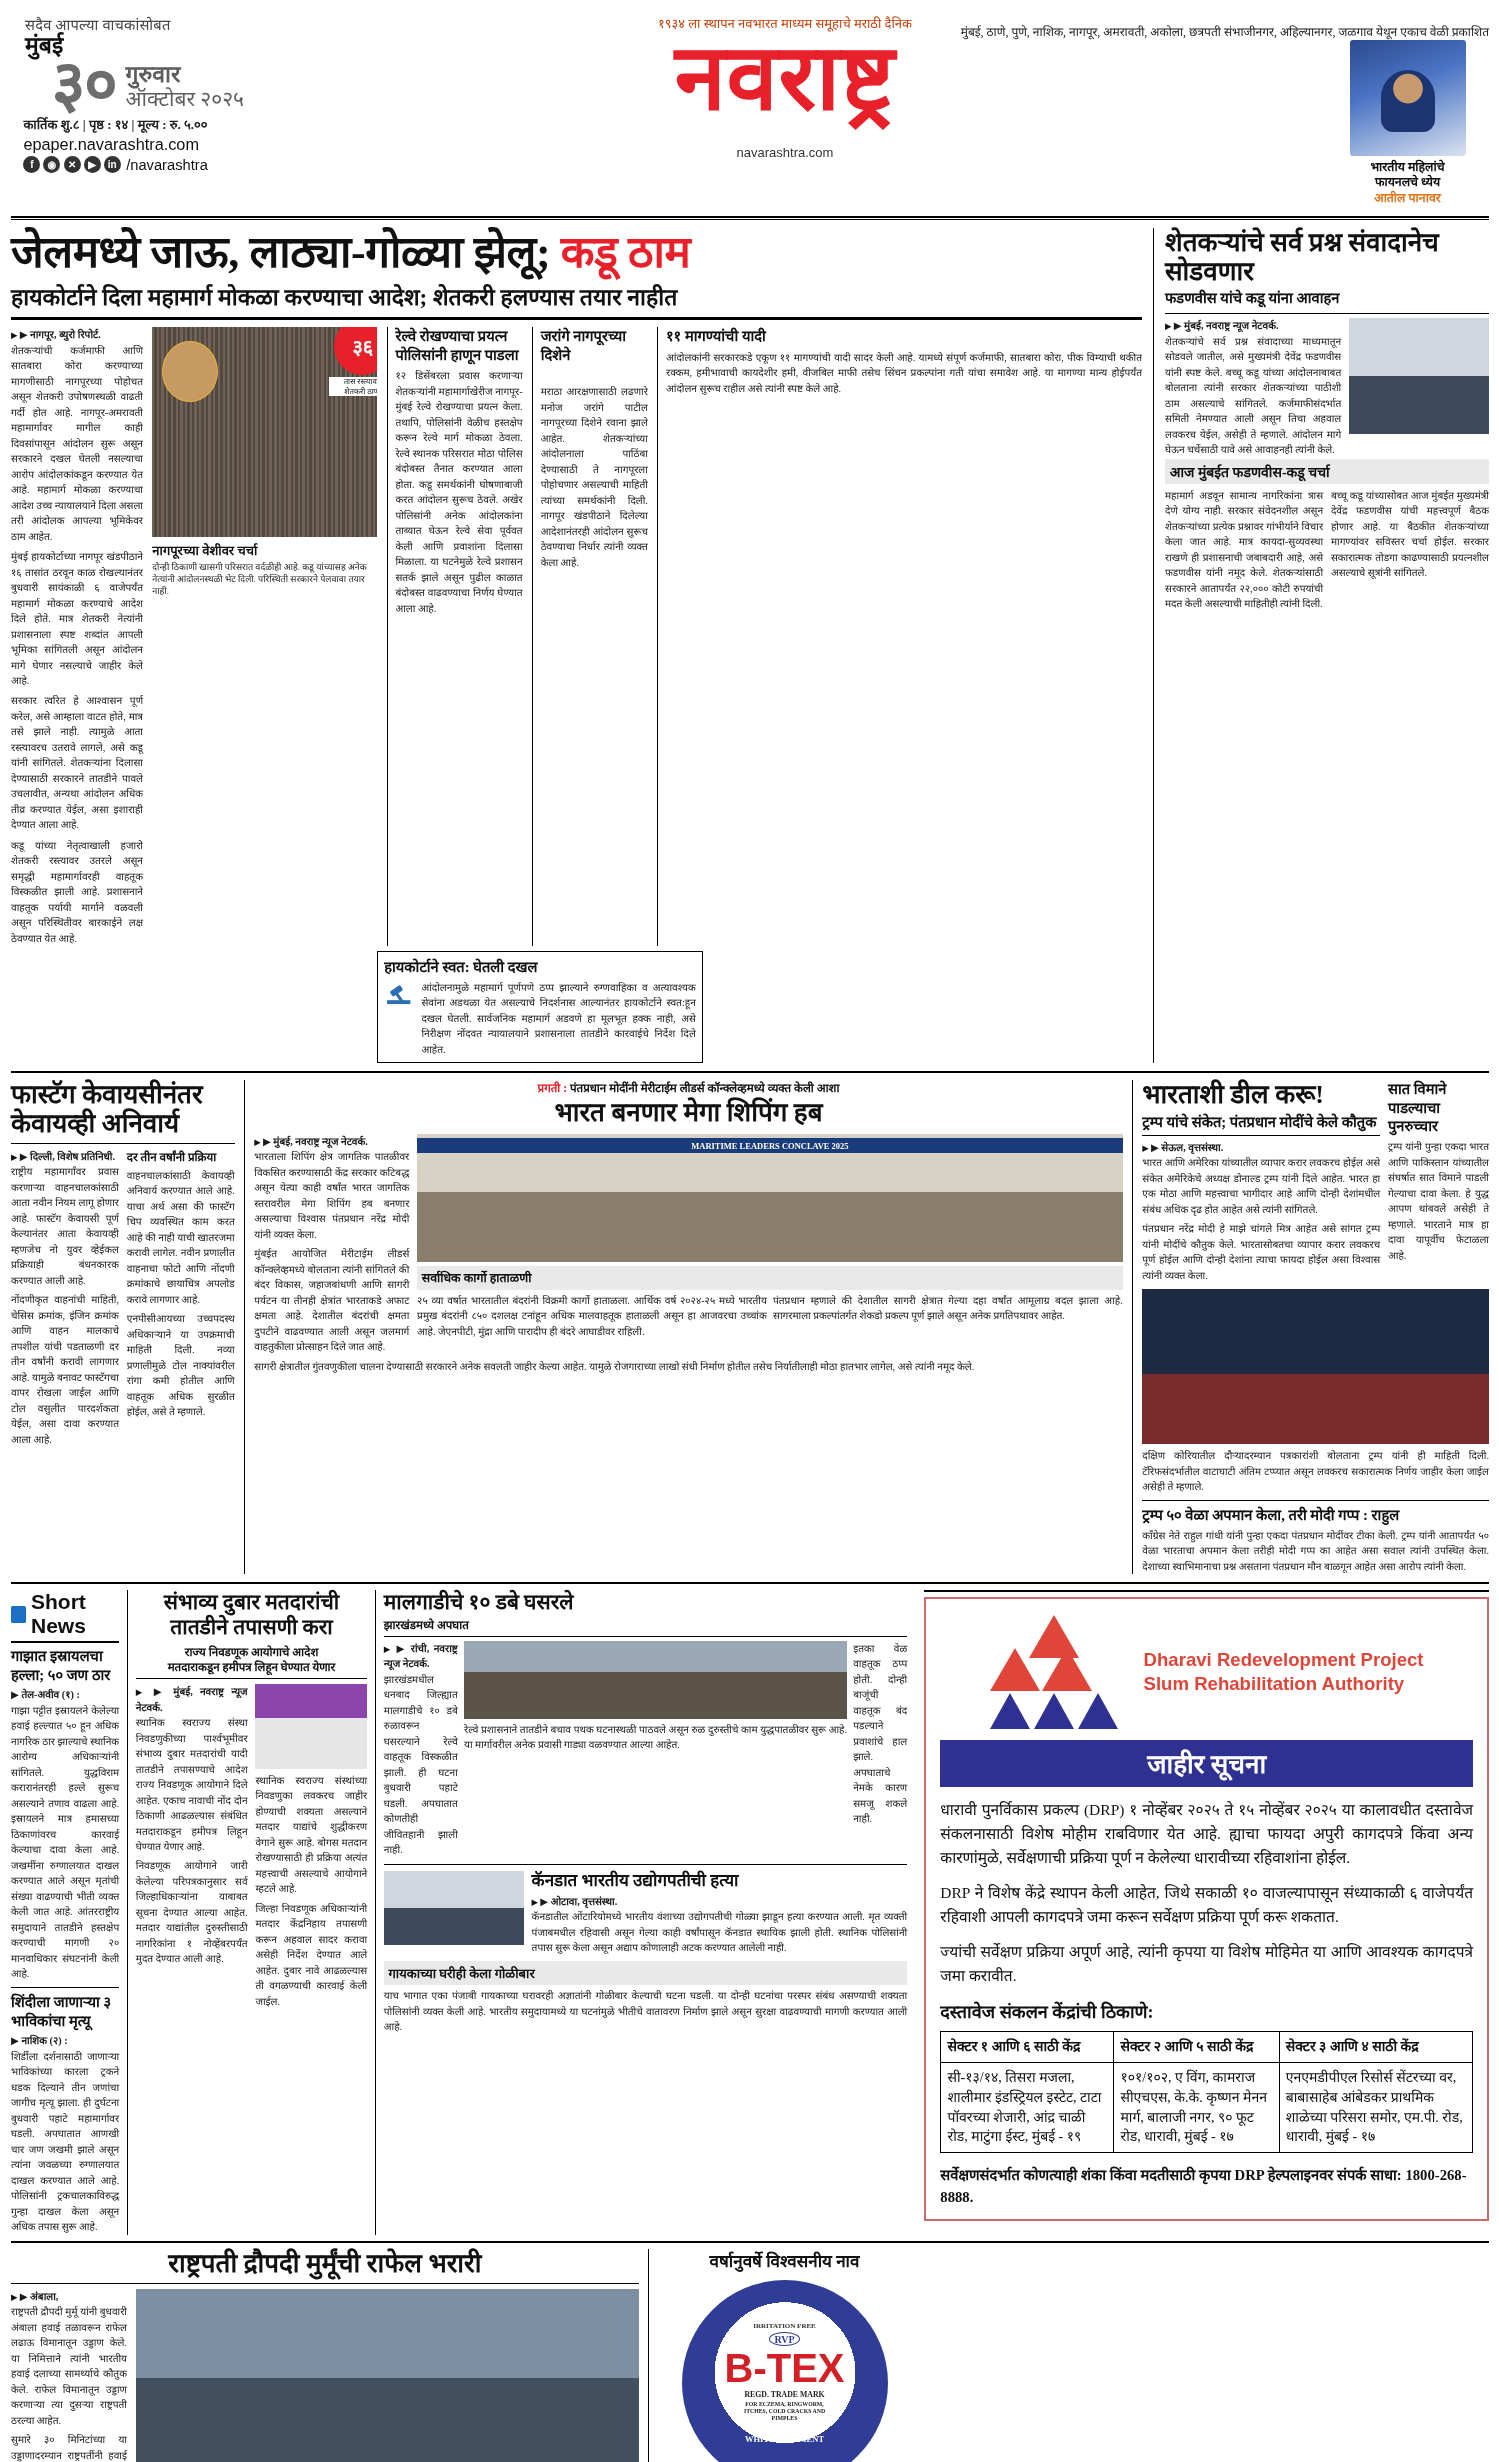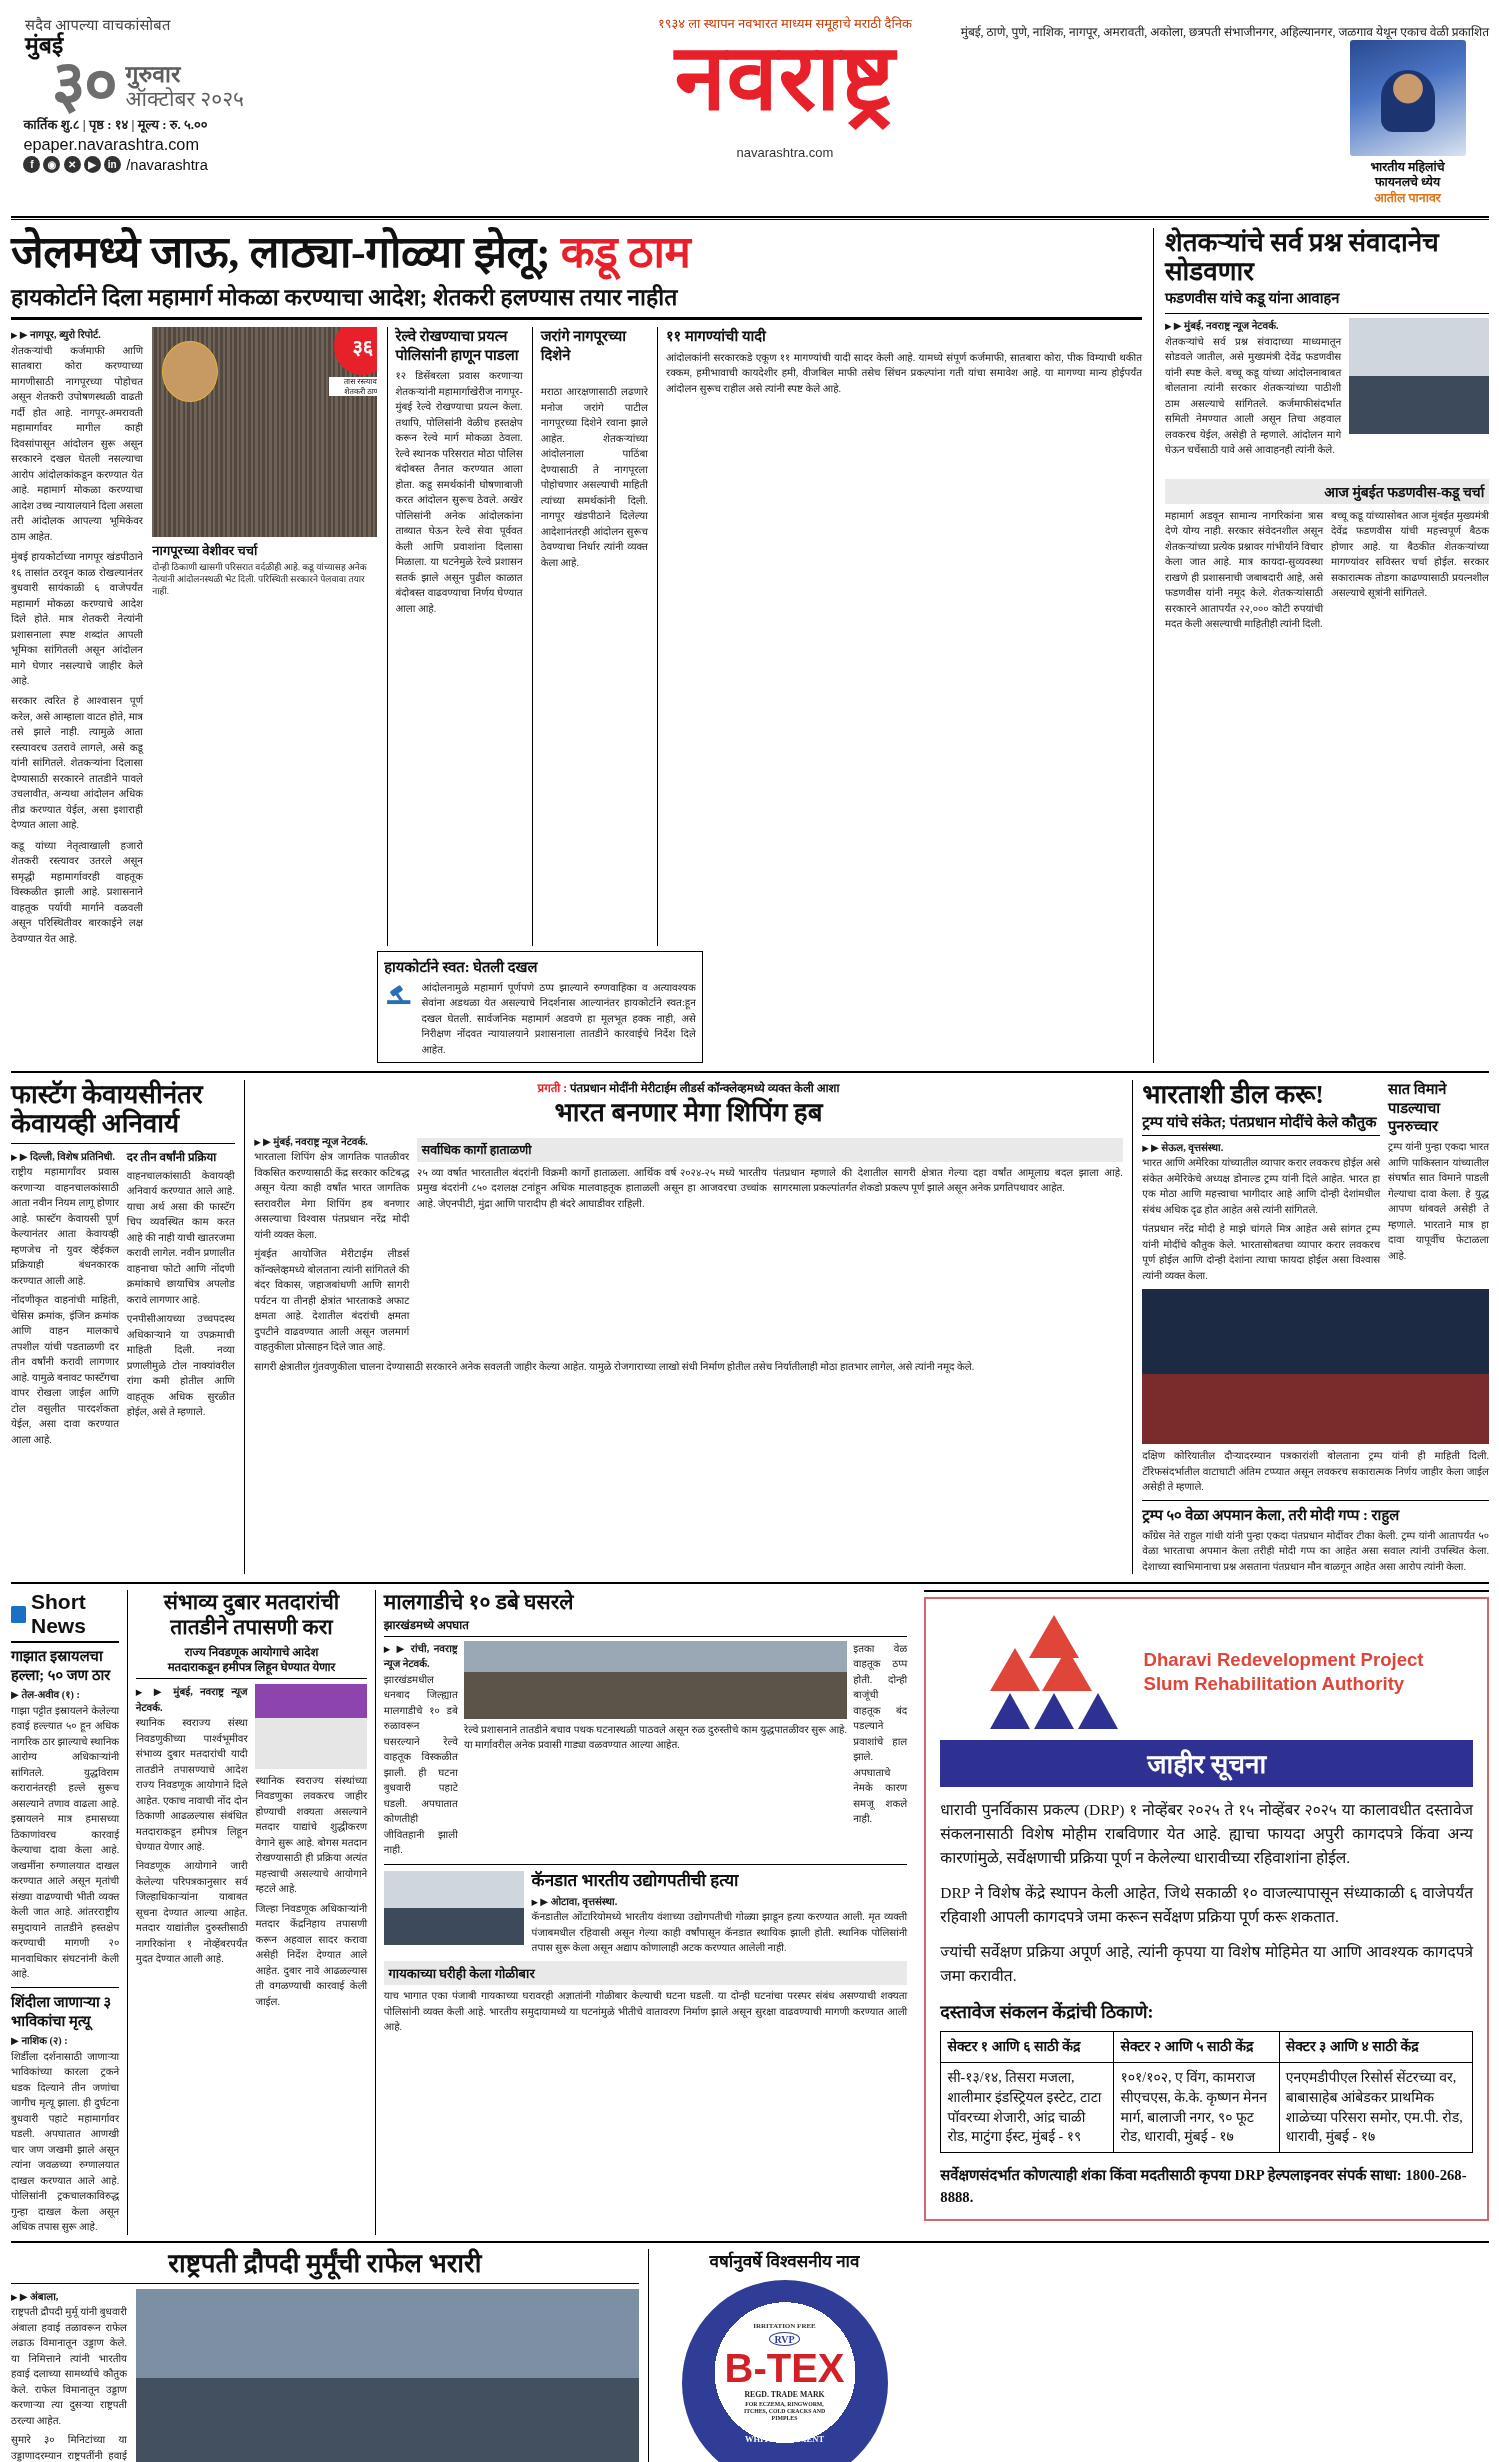--- a/index.html
+++ b/index.html
@@ -241,21 +241,21 @@
       <hr style="border:0;border-top:1.6px solid #000;margin:4.7px 0;">
       <div style="display:flex;gap:7.8px;">
         <div style="flex:1;">
           <div class="col-text"><b class="bullet">▶ मुंबई, नवराष्ट्र न्यूज नेटवर्क.</b></div>
           <div class="col-text">शेतकऱ्यांचे सर्व प्रश्न संवादाच्या माध्यमातून सोडवले जातील, असे मुख्यमंत्री देवेंद्र फडणवीस यांनी स्पष्ट केले. बच्चू कडू यांच्या आंदोलनाबाबत बोलताना त्यांनी सरकार शेतकऱ्यांच्या पाठीशी ठाम असल्याचे सांगितले. कर्जमाफीसंदर्भात समिती नेमण्यात आली असून तिचा अहवाल लवकरच येईल, असेही ते म्हणाले. आंदोलन मागे घेऊन चर्चेसाठी यावे असे आवाहनही त्यांनी केले.</div>
         </div>
         <div style="width:140px;flex:0 0 140px;">
           <div class="photo man" style="height:116px;"></div>
         </div>
       </div>
-      <div class="grayhead" style="margin-top:21px;text-align:right;">आज मुंबईत फडणवीस-कडू चर्चा</div>
+      <div class="grayhead" style="margin-top:1px;">आज मुंबईत फडणवीस-कडू चर्चा</div>
       <div style="display:flex;gap:7.8px;margin-top:3.9px;">
         <div class="col-text" style="flex:1">महामार्ग अडवून सामान्य नागरिकांना त्रास देणे योग्य नाही. सरकार संवेदनशील असून शेतकऱ्यांच्या प्रत्येक प्रश्नावर गांभीर्याने विचार केला जात आहे. मात्र कायदा-सुव्यवस्था राखणे ही प्रशासनाची जबाबदारी आहे, असे फडणवीस यांनी नमूद केले. शेतकऱ्यांसाठी सरकारने आतापर्यंत २२,००० कोटी रुपयांची मदत केली असल्याची माहितीही त्यांनी दिली.</div>
         <div class="col-text" style="flex:1">बच्चू कडू यांच्यासोबत आज मुंबईत मुख्यमंत्री देवेंद्र फडणवीस यांची महत्त्वपूर्ण बैठक होणार आहे. या बैठकीत शेतकऱ्यांच्या मागण्यांवर सविस्तर चर्चा होईल. सरकार सकारात्मक तोडगा काढण्यासाठी प्रयत्नशील असल्याचे सूत्रांनी सांगितले.</div>
       </div>
     </div>
   </div>
 
   <hr class="hr-thick" style="margin-top:7.8px">
 
   <div style="display:flex; margin-top:7.8px;">
@@ -282,20 +282,23 @@
         <span class="red">प्रगती :</span><span> पंतप्रधान मोदींनी मेरीटाईम लीडर्स कॉन्क्लेव्हमध्ये व्यक्त केली आशा</span>
       </div>
       <div class="sec-head" style="text-align:center;margin-top:3.1px;">भारत बनणार मेगा शिपिंग हब</div>
       <div style="display:flex;gap:7.8px;margin-top:6.2px;">
         <div style="width:155px;flex:0 0 155px;">
           <div class="col-text"><b class="bullet">▶ मुंबई, नवराष्ट्र न्यूज नेटवर्क.</b></div>
           <div class="col-text">भारताला शिपिंग क्षेत्र जागतिक पातळीवर विकसित करण्यासाठी केंद्र सरकार कटिबद्ध असून येत्या काही वर्षांत भारत जागतिक स्तरावरील मेगा शिपिंग हब बनणार असल्याचा विश्वास पंतप्रधान नरेंद्र मोदी यांनी व्यक्त केला.</div>
           <div class="col-text" style="margin-top:3.9px">मुंबईत आयोजित मेरीटाईम लीडर्स कॉन्क्लेव्हमध्ये बोलताना त्यांनी सांगितले की बंदर विकास, जहाजबांधणी आणि सागरी पर्यटन या तीनही क्षेत्रांत भारताकडे अफाट क्षमता आहे. देशातील बंदरांची क्षमता दुपटीने वाढवण्यात आली असून जलमार्ग वाहतुकीला प्रोत्साहन दिले जात आहे.</div>
         </div>
         <div style="flex:1;">
+          <div class="photo people" style="height:128px;position:relative;">
+            <div style="position:absolute;top:4.7px;left:0;right:0;text-align:center;color:#fff;font-size:8.5px;font-weight:bold;background:#1b3c7a;padding:2.3px 0;">MARITIME LEADERS CONCLAVE 2025</div>
+          </div>
           <div class="grayhead" style="margin-top:4.7px;font-size:12.4px;">सर्वाधिक कार्गो हाताळणी</div>
           <div style="display:flex;gap:6.2px;margin-top:3.1px;">
             <div class="col-text" style="flex:1">२५ व्या वर्षात भारतातील बंदरांनी विक्रमी कार्गो हाताळला. आर्थिक वर्ष २०२४-२५ मध्ये भारतीय प्रमुख बंदरांनी ८५० दशलक्ष टनांहून अधिक मालवाहतूक हाताळली असून हा आजवरचा उच्चांक आहे. जेएनपीटी, मुंद्रा आणि पारादीप ही बंदरे आघाडीवर राहिली.</div>
             <div class="col-text" style="flex:1">पंतप्रधान म्हणाले की देशातील सागरी क्षेत्रात गेल्या दहा वर्षांत आमूलाग्र बदल झाला आहे. सागरमाला प्रकल्पांतर्गत शेकडो प्रकल्प पूर्ण झाले असून अनेक प्रगतिपथावर आहेत.</div>
           </div>
         </div>
       </div>
       <div class="col-text" style="margin-top:4.7px">सागरी क्षेत्रातील गुंतवणुकीला चालना देण्यासाठी सरकारने अनेक सवलती जाहीर केल्या आहेत. यामुळे रोजगाराच्या लाखो संधी निर्माण होतील तसेच निर्यातीलाही मोठा हातभार लागेल, असे त्यांनी नमूद केले.</div>
     </div>
 

